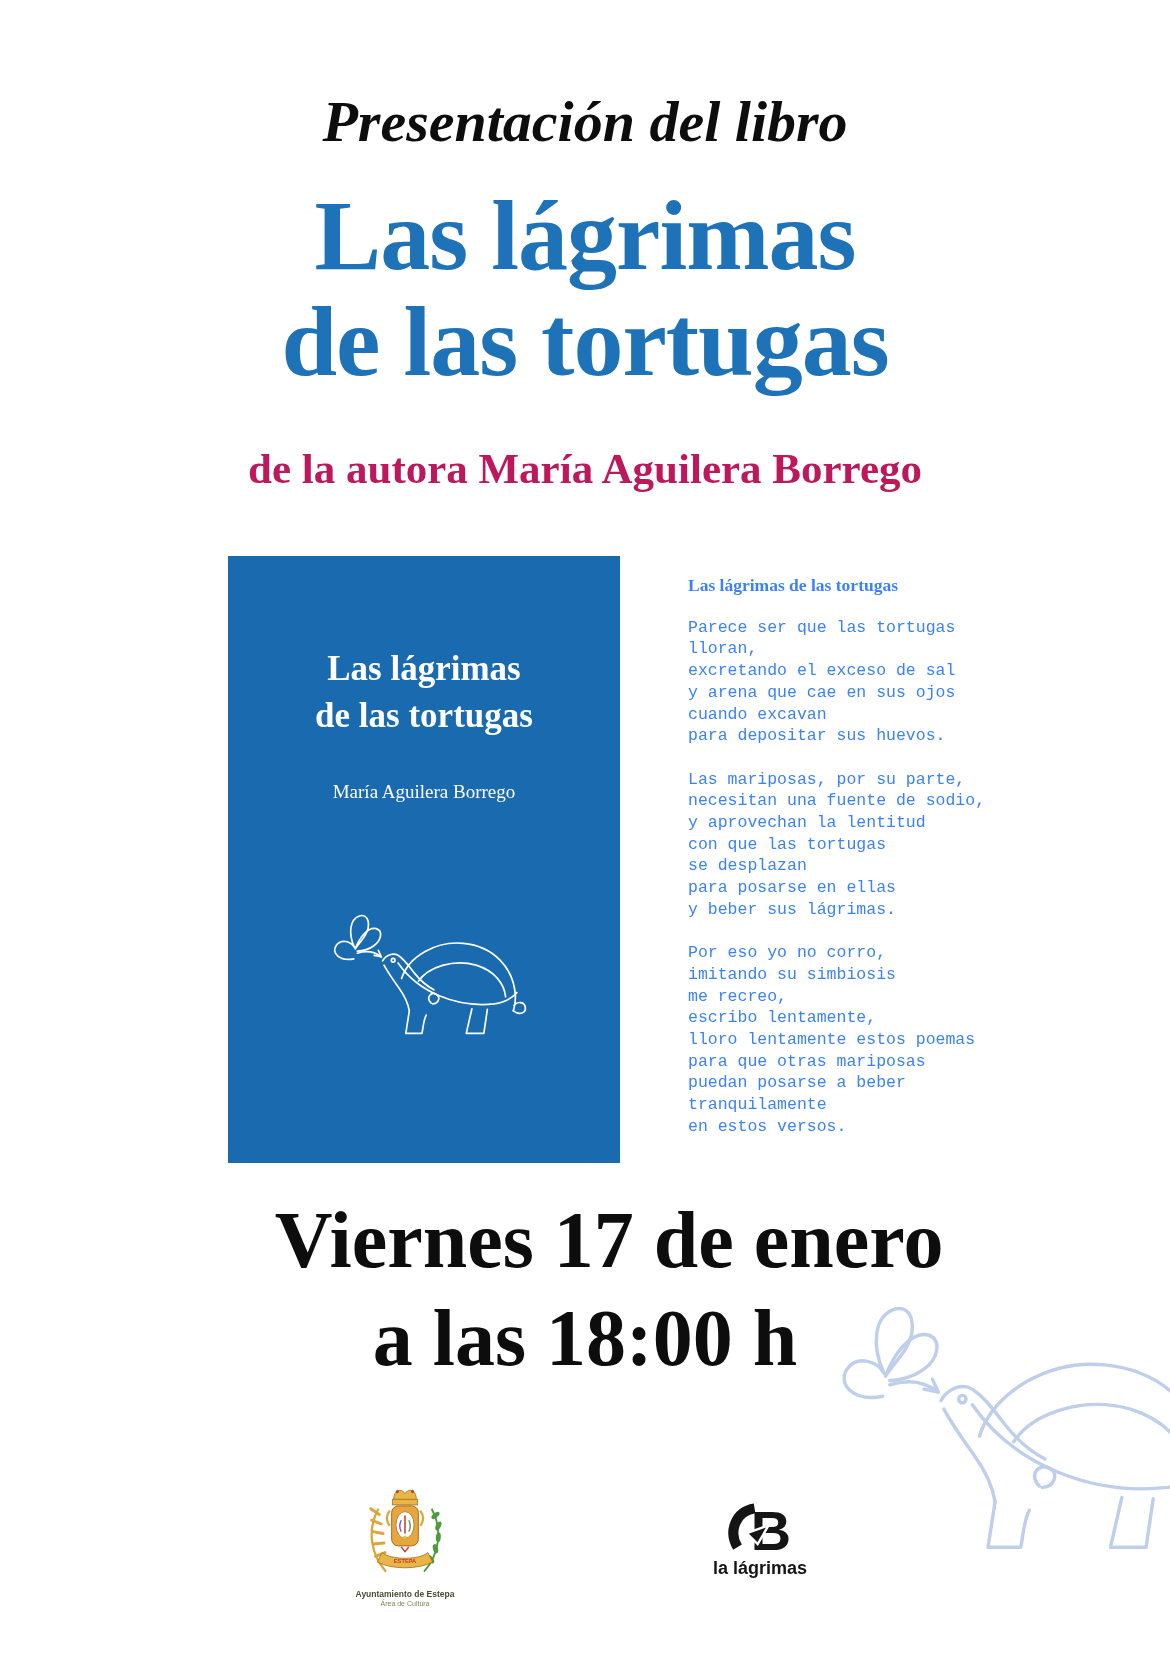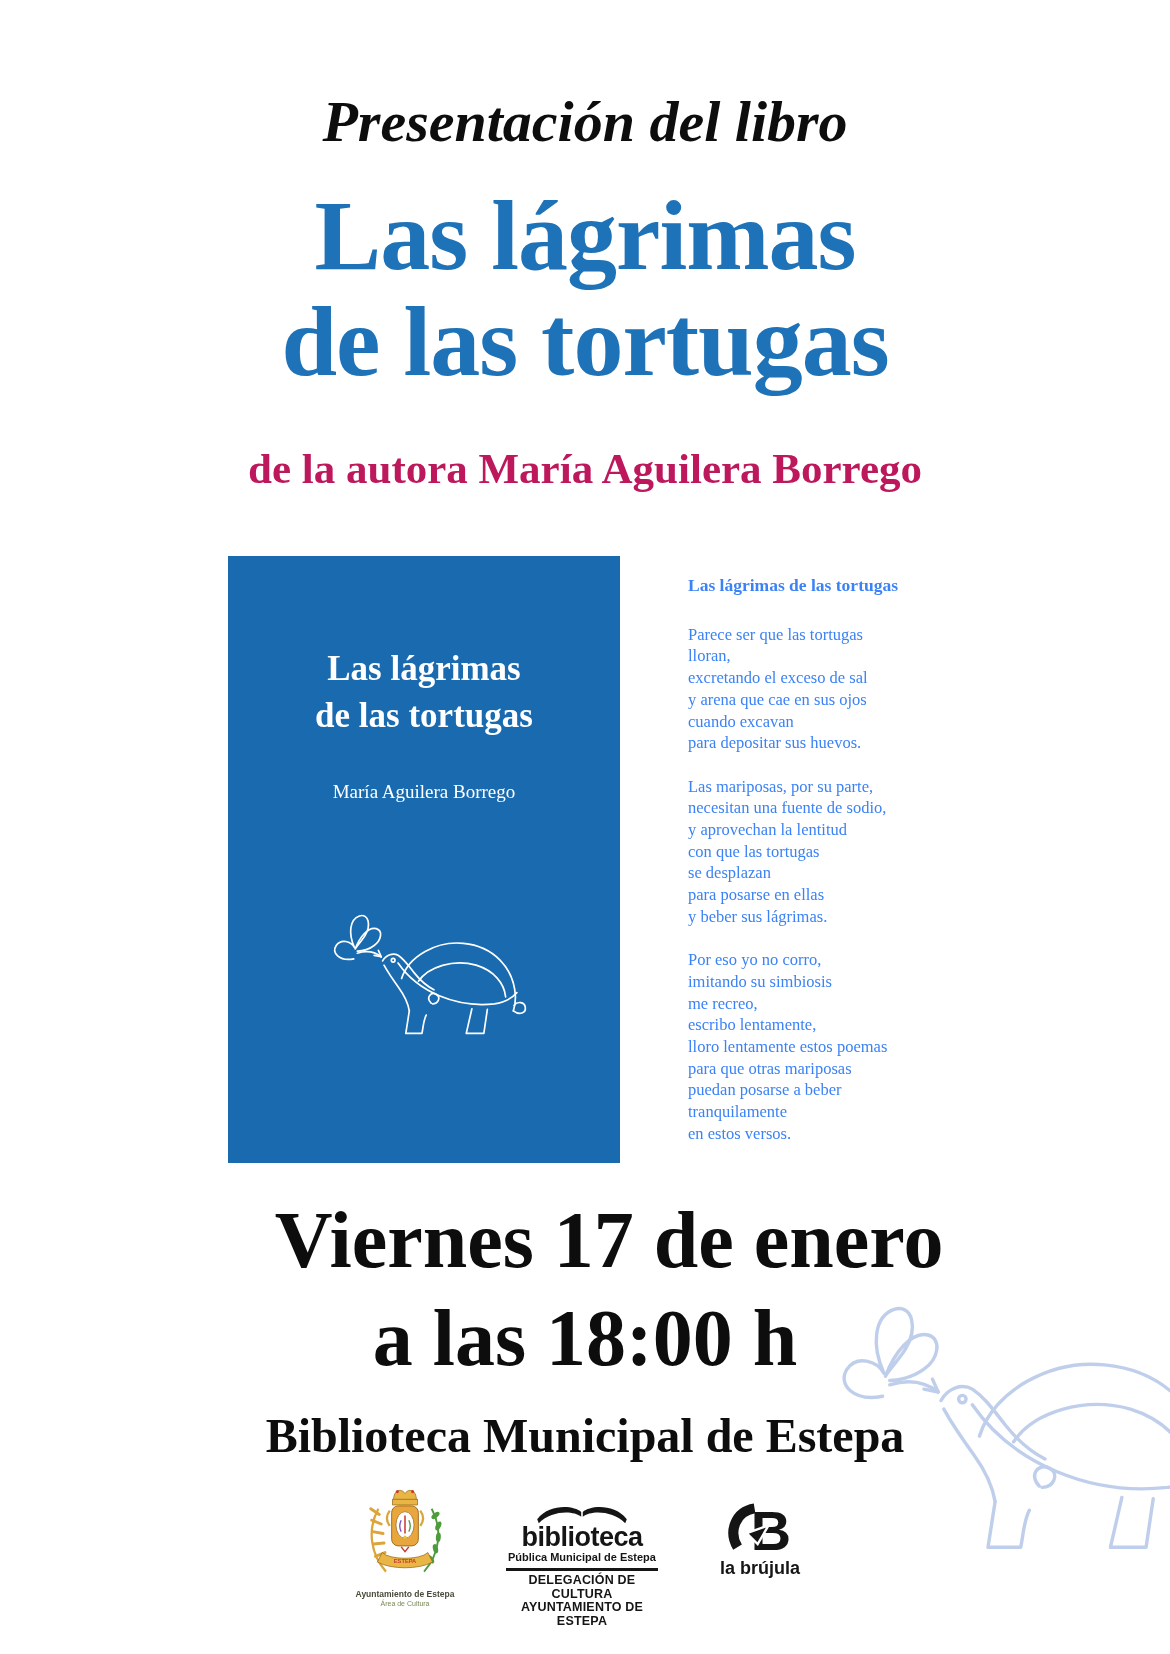--- a/index.html
+++ b/index.html
@@ -23,21 +23,21 @@
   .cover-title{position:absolute;left:0;right:0;top:89px;text-align:center;
     color:#ffffff;font-size:35px;line-height:47px;font-weight:700;}
   .cover-author{position:absolute;left:0;right:0;top:225px;text-align:center;
     color:#ffffff;font-size:19px;font-weight:400;font-family:Liberation Serif, serif;}
   .cover-art{position:absolute;left:85px;top:338px;width:232px;height:162px;color:#ffffff;}
 
   
   .poem{left:688px;top:575px;width:300px;color:#3b82f6;
     font-size:16.5px;line-height:21.7px;z-index:2;}
   .poem-title{font-weight:700;font-size:17.5px;}
-  .poem-body{margin-top:27px;white-space:pre-line;}
+  .poem-body{margin-top:20px;white-space:pre-line;font-family:Liberation Mono, monospace;}
 
   
   .date1{top:1192px;font-size:80px;line-height:96px;font-weight:700;color:#0d0d0d;z-index:2;margin-left:48px;}
   .date2{top:1290px;font-size:80px;line-height:96px;font-weight:700;color:#0d0d0d;z-index:2;}
   .venue{top:1408px;font-size:48px;font-weight:700;color:#0d0d0d;z-index:2;}
 
   
   .corner-art{position:absolute;left:800px;top:1265px;width:470px;height:328px;
     color:#bfcfeb;z-index:1;}
 
@@ -137,21 +137,20 @@
 tranquilamente
 en estos versos.</div>
   </div>
 
   <svg class="corner-art" viewBox="0 0 330 230" aria-hidden="true">
     <use href="#turtle-art"></use>
   </svg>
 
   <div class="abs center date1">Viernes 17 de enero</div>
   <div class="abs center date2">a las 18:00 h</div>
-  <div class="abs center venue">Biblioteca Municipal de Estepa</div>
 
   <div class="abs logo-ayto">
     <svg viewBox="0 0 100 105" aria-hidden="true">
 
       <path d="M30,92 C14,74 10,48 22,26" fill="none" stroke="#dba53a" stroke-width="2.4"></path>
       <path d="M23,32 l-9,-6 M25,42 l-10,-4 M27,52 l-11,-2 M28,62 l-11,1 M29,72 l-10,4" stroke="#dba53a" stroke-width="3" stroke-linecap="round"></path>
 
       <path d="M70,92 C86,74 90,48 78,26" fill="none" stroke="#4e9b3b" stroke-width="2"></path>
       <ellipse cx="82" cy="33" rx="5" ry="2.6" fill="#4e9b3b" transform="rotate(-40 82 33)"></ellipse>
       <ellipse cx="85" cy="44" rx="5" ry="2.6" fill="#4e9b3b" transform="rotate(-65 85 44)"></ellipse>
@@ -173,34 +172,23 @@
       <circle cx="50" cy="56" r="1.8" fill="#e8c23a"></circle>
       <path d="M46,66 l4,5 l4,-5" fill="none" stroke="#c93a2e" stroke-width="1.6"></path>
 
       <path d="M26,72 C34,80 66,80 74,72 L79,82 C64,90 36,90 21,82 Z" fill="#e9b544" stroke="#9a6a1d" stroke-width="0.8"></path>
       <text x="50" y="83" text-anchor="middle" font-size="6" font-weight="bold" fill="#c93a2e" font-family="Liberation Sans, sans-serif">ESTEPA</text>
     </svg>
     <div class="ayto-cap1">Ayuntamiento de Estepa</div>
     <div class="ayto-cap2">Área de Cultura</div>
   </div>
 
-  <div class="abs logo-biblio">
-    <svg viewBox="0 0 120 30" aria-hidden="true">
-      <path d="M4,24 C20,4 50,7 59,15 L59,21 C49,13 22,13 6,29 Z" fill="#151515"></path>
-      <path d="M116,24 C100,4 70,7 61,15 L61,21 C71,13 98,13 114,29 Z" fill="#151515"></path>
-    </svg>
-    <div class="bib-name">biblioteca</div>
-    <div class="bib-sub">Pública Municipal de Estepa</div>
-    <div class="bib-rule"></div>
-    <div class="bib-org">DELEGACIÓN DE CULTURA</div>
-    <div class="bib-org">AYUNTAMIENTO DE ESTEPA</div>
-  </div>
 
   <div class="abs logo-brujula">
     <svg viewBox="0 0 90 80" aria-hidden="true">
       <path d="M16,66 C4,46 13,20 38,16" fill="none" stroke="#151515" stroke-width="13" stroke-linecap="butt"></path>
       <text x="33" y="70" font-size="72" font-weight="bold" fill="#151515" font-family="Liberation Sans, sans-serif">B</text>
       <path d="M28,48 L56,38 L42,62 Z" fill="#151515" stroke="#ffffff" stroke-width="3"></path>
     </svg>
-    <div class="bru-name">la brújula</div>
+    <div class="bru-name">la lágrimas</div>
   </div>
 
 </div>
 
 </body></html>

